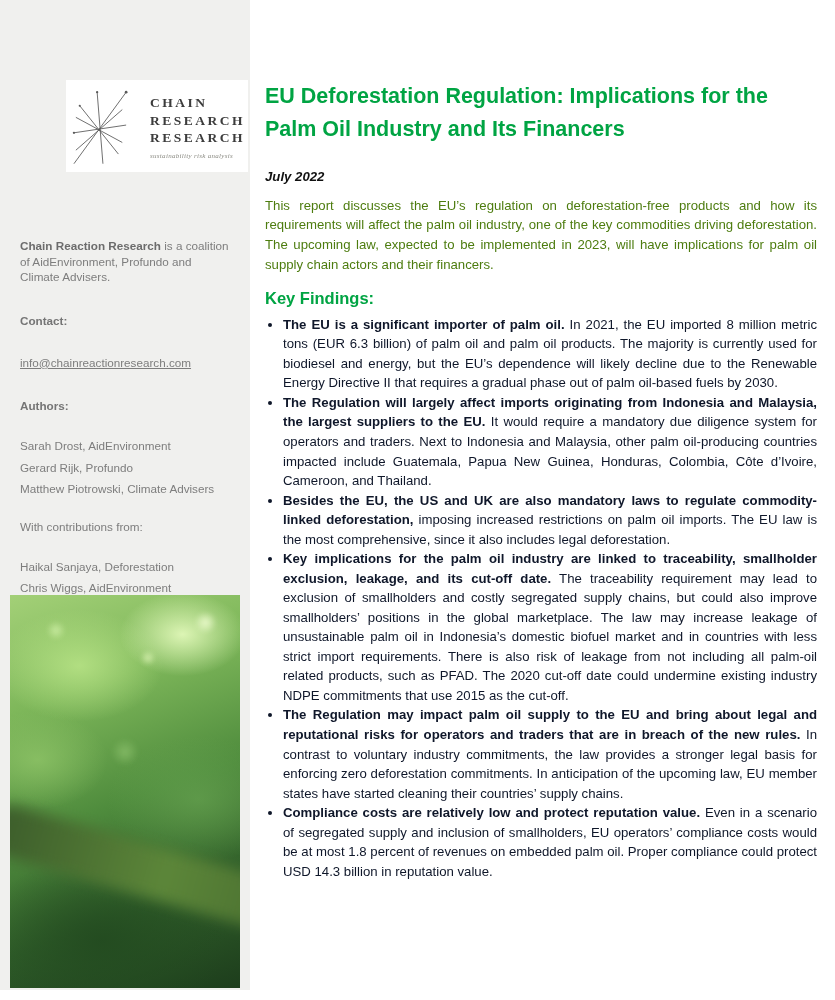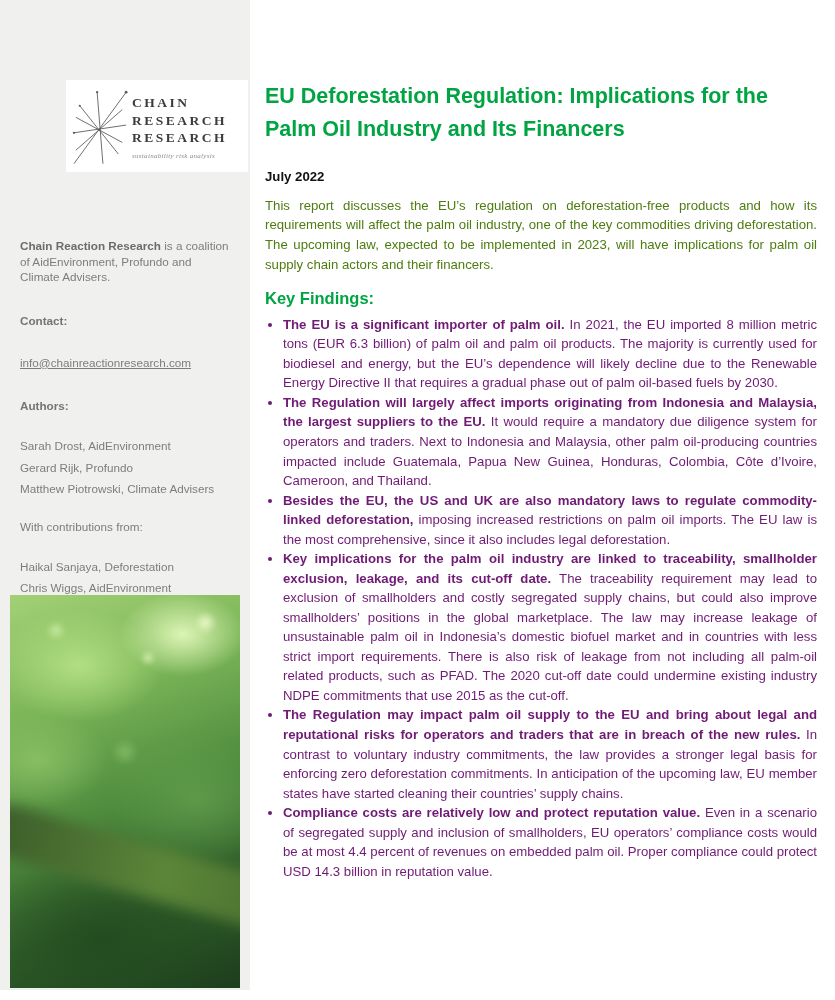--- a/index.html
+++ b/index.html
@@ -6,21 +6,21 @@
   html,body { background:#ffffff; }
   body { width:835px; height:1000px; font-family:"Liberation Sans", sans-serif; color:#111111; position:relative; overflow:hidden; }
 
   .page { position:relative; width:835px; height:1000px; background:#ffffff; }
 
   
   .sidebar { position:absolute; left:0; top:0; width:250px; height:990px; background:#f0f0ee; }
 
   .logo-card { position:absolute; top:80px; left:66px; width:182px; background:#ffffff; padding:8px 8px 6px 6px; display:flex; align-items:center; }
   .burst { width:58px; height:78px; flex:0 0 auto; }
-  .logo-text { margin-left:2px; }
+  .logo-text { margin-left:20px; }
   .logo-line { font-family:"Liberation Serif", serif; font-size:13.5px; font-weight:600; letter-spacing:2.5px; color:#3c3c3c; line-height:1.3; }
   .logo-tagline { font-family:"Liberation Serif", serif; font-style:italic; font-size:7px; color:#8a8a82; margin-top:5px; letter-spacing:0.3px; }
 
   .side-text { position:absolute; top:238px; left:0; width:250px; padding:0 16px 0 20px; color:#7d7d7d; font-size:11.7px; line-height:1.34; }
   .about strong { color:#6c6c6c; font-weight:bold; }
   .side-label { margin-top:28px; font-weight:bold; color:#757575; }
   .side-links { margin-top:26px; }
   .side-links .link-line { margin-bottom:4px; }
   .side-link { color:#7d7d7d; text-decoration:underline; cursor:pointer; }
   .side-list { margin-top:24px; }
@@ -43,25 +43,25 @@
       radial-gradient(circle 14px at 20% 9%, rgba(227,252,187,0.6), transparent 70%),
       radial-gradient(circle 20px at 50% 40%, rgba(190,235,150,0.35), transparent 70%);
   }
   .photo::after { content:""; position:absolute; left:-30px; bottom:95px; width:310px; height:52px;
     background:linear-gradient(90deg,#3a5a2a,#5c8639 60%, #4a7030); transform:rotate(16deg);
     filter:blur(7px); border-radius:30px; }
 
   
   .main { position:absolute; left:265px; top:80px; width:552px; }
   .title { color:#00A443; font-size:21.5px; font-weight:bold; line-height:1.55; margin-bottom:22px; }
-  .date { font-size:13.2px; font-weight:bold; color:#111111; margin-bottom:12px; }
+  .date { font-size:13.2px; font-weight:bold; color:#111111; margin-bottom:12px;font-style:italic; }
   .intro { font-size:13.2px; line-height:1.5; text-align:justify; color:#4d7c0f; margin-bottom:14px; }
   .kf-heading { color:#00A443; font-size:16.5px; font-weight:bold; margin-bottom:7px; }
   .bullets { list-style:disc outside; padding-left:18px; }
-  .bullets li { font-size:13.2px; line-height:1.48; text-align:justify; color:#701a75; }
+  .bullets li { font-size:13.2px; line-height:1.48; text-align:justify; color:#0f172a; }
   .bullets li strong { font-weight:bold; }
 </style>
 </head>
 <body>
 
 <div class="page">
 
   <aside class="sidebar">
 
     <div class="logo-card">
@@ -122,17 +122,17 @@
     <p class="date">July 2022</p>
     <p class="intro">This report discusses the EU’s regulation on deforestation-free products and how its requirements will affect the palm oil industry, one of the key commodities driving deforestation. The upcoming law, expected to be implemented in 2023, will have implications for palm oil supply chain actors and their financers.</p>
     <h2 class="kf-heading">Key Findings:</h2>
 
     <ul class="bullets">
       <li><strong>The EU is a significant importer of palm oil.</strong><span> In 2021, the EU imported 8 million metric tons (EUR 6.3 billion) of palm oil and palm oil products. The majority is currently used for biodiesel and energy, but the EU’s dependence will likely decline due to the Renewable Energy Directive II that requires a gradual phase out of palm oil-based fuels by 2030.</span></li>
       <li><strong>The Regulation will largely affect imports originating from Indonesia and Malaysia, the largest suppliers to the EU.</strong><span> It would require a mandatory due diligence system for operators and traders. Next to Indonesia and Malaysia, other palm oil-producing countries impacted include Guatemala, Papua New Guinea, Honduras, Colombia, Côte d’Ivoire, Cameroon, and Thailand.</span></li>
       <li><strong>Besides the EU, the US and UK are also mandatory laws to regulate commodity-linked deforestation,</strong><span> imposing increased restrictions on palm oil imports. The EU law is the most comprehensive, since it also includes legal deforestation.</span></li>
       <li><strong>Key implications for the palm oil industry are linked to traceability, smallholder exclusion, leakage, and its cut-off date.</strong><span> The traceability requirement may lead to exclusion of smallholders and costly segregated supply chains, but could also improve smallholders’ positions in the global marketplace. The law may increase leakage of unsustainable palm oil in Indonesia’s domestic biofuel market and in countries with less strict import requirements. There is also risk of leakage from not including all palm-oil related products, such as PFAD. The 2020 cut-off date could undermine existing industry NDPE commitments that use 2015 as the cut-off.</span></li>
       <li><strong>The Regulation may impact palm oil supply to the EU and bring about legal and reputational risks for operators and traders that are in breach of the new rules.</strong><span> In contrast to voluntary industry commitments, the law provides a stronger legal basis for enforcing zero deforestation commitments. In anticipation of the upcoming law, EU member states have started cleaning their countries’ supply chains.</span></li>
-      <li><strong>Compliance costs are relatively low and protect reputation value.</strong><span> Even in a scenario of segregated supply and inclusion of smallholders, EU operators’ compliance costs would be at most 4.4 percent of revenues on embedded palm oil. Proper compliance could protect USD 14.3 billion in reputation value.</span></li>
+      <li><strong>Compliance costs are relatively low and protect reputation value.</strong><span> Even in a scenario of segregated supply and inclusion of smallholders, EU operators’ compliance costs would be at most 1.8 percent of revenues on embedded palm oil. Proper compliance could protect USD 14.3 billion in reputation value.</span></li>
     </ul>
   </main>
 
 </div>
 
 </body></html>

